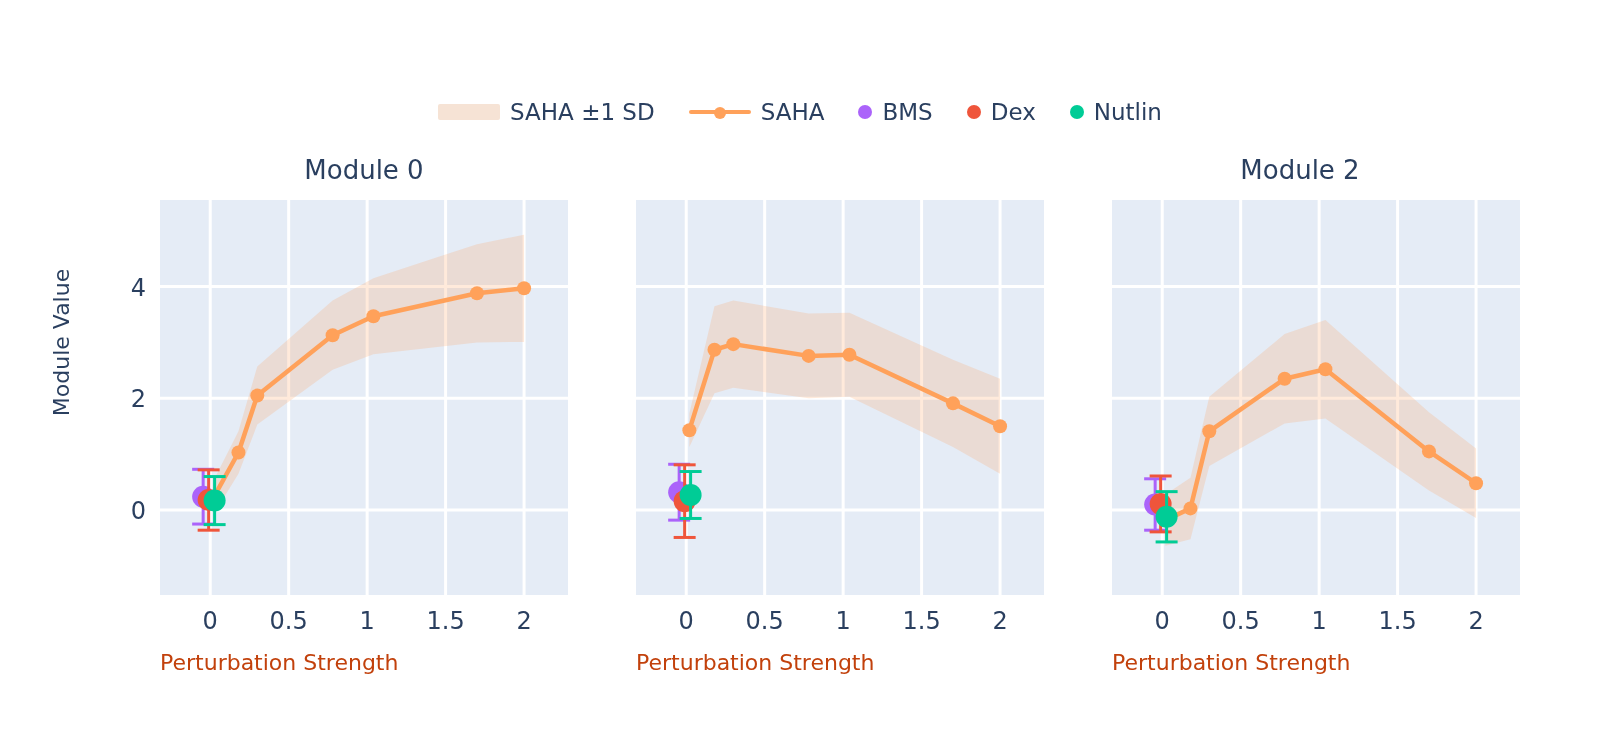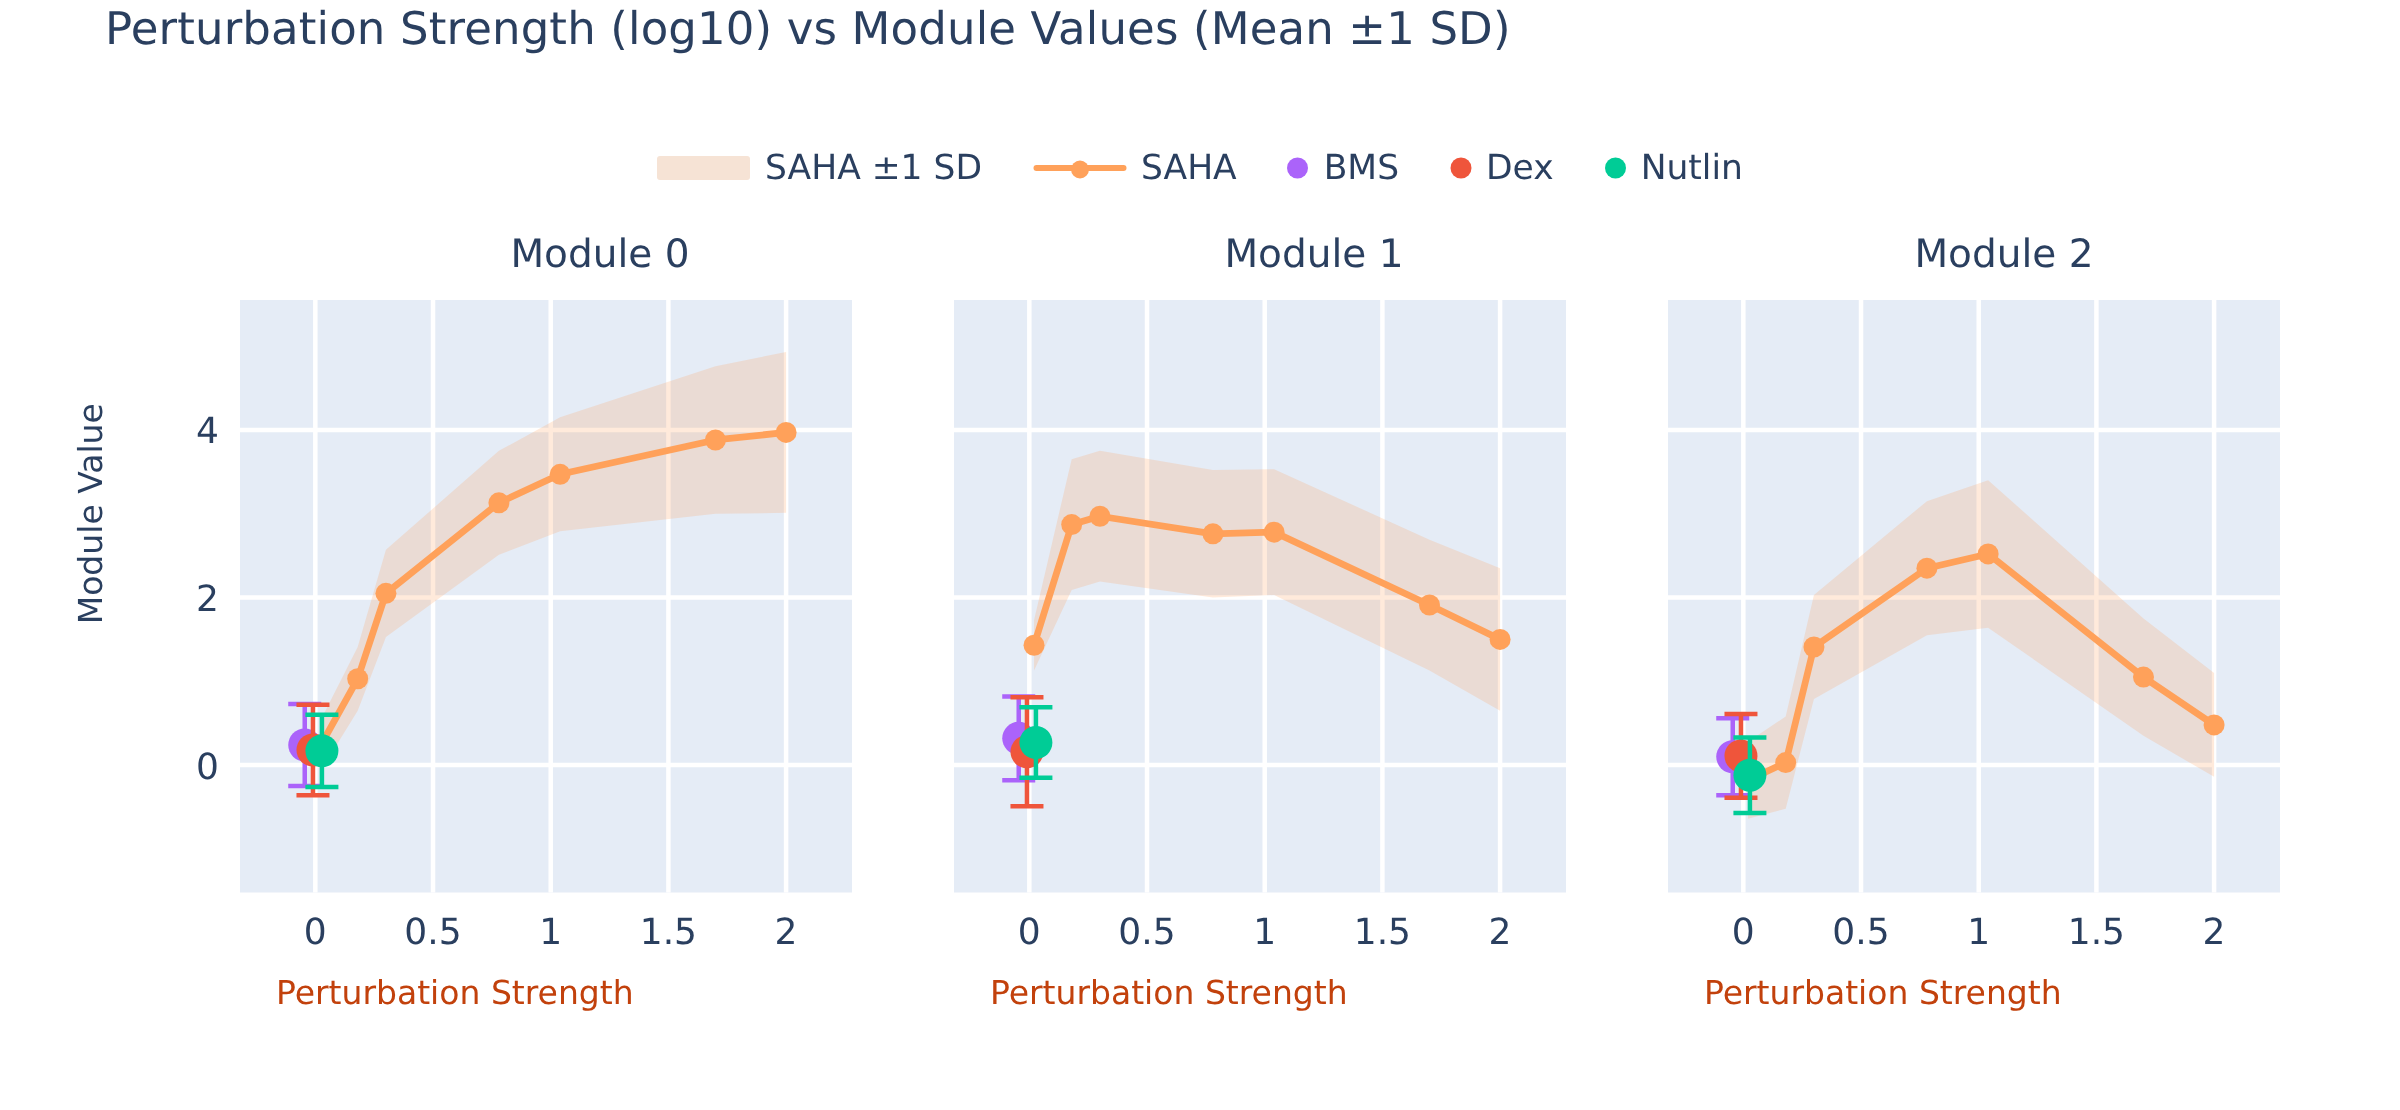--- a/index.html
+++ b/index.html
@@ -22,21 +22,21 @@
     gap:0px;
   }
   .legend-item{display:flex;align-items:center;gap:10px;margin-right:34px;}
   .legend-item:last-child{margin-right:0;}
   .legend-label{font-size:23px;color:#2a3f5f;white-space:nowrap;}
   .swatch-band{width:62px;height:16px;border-radius:2px;}
   .swatch-line{position:relative;width:62px;height:16px;}
   .swatch-line .bar{position:absolute;top:6px;left:0;width:62px;height:4px;border-radius:2px;}
   .swatch-line .dot{position:absolute;top:3px;left:25px;width:12px;height:12px;border-radius:50%;}
   .swatch-dot{width:14px;height:14px;border-radius:50%;}
-  .panel{position:absolute;top:155px;padding-left:24px;}
+  .panel{position:absolute;top:155px;}
   .panel-title{
     position:absolute;top:0;width:100%;text-align:center;
     font-size:26px;color:#2a3f5f;
   }
   .axis-x-title{
     position:absolute;width:100%;
     font-size:22px;color:#c2410c;
   }
   #y-axis-title{
     position:absolute;left:-12px;top:330px;
@@ -44,21 +44,20 @@
     font-size:22px;color:#2a3f5f;white-space:nowrap;
   }
   svg{display:block;}
   .tick-text{font-family:"DejaVu Sans","Liberation Sans",sans-serif;font-size:24px;fill:#2a3f5f;}
 </style>
 </head>
 <body>
 
 <div id="figure">
 
-  <div id="chart-title">Perturbation Strength (log10) vs Module Values (Mean ±1 SD)</div>
 
   <div id="legend">
       <div class="legend-item">
         <div class="swatch-band" style="background: rgb(246, 227, 213);"></div>
         <span class="legend-label">SAHA ±1 SD</span>
       </div>
       <div class="legend-item">
         <div class="swatch-line">
           <div class="bar" style="background: rgb(255, 161, 90);"></div>
           <div class="dot" style="background: rgb(255, 161, 90);"></div>
@@ -128,21 +127,20 @@
           <text x="207.13846153846157" y="429" text-anchor="middle" class="tick-text">1</text>
           <text x="285.6" y="429" text-anchor="middle" class="tick-text">1.5</text>
           <text x="364.0615384615385" y="429" text-anchor="middle" class="tick-text">2</text>
           <text x="-14" y="319.0777934936351" text-anchor="end" class="tick-text">0</text>
           <text x="-14" y="207.33804809052336" text-anchor="end" class="tick-text">2</text>
           <text x="-14" y="95.59830268741166" text-anchor="end" class="tick-text">4</text>
         </svg>
         <div class="axis-x-title" style="top: 495px;">Perturbation Strength</div>
       </div>
       <div class="panel" style="left: 636px; top: 155px; width: 408px; height: 515px;">
-        <div class="panel-title">Module 1</div>
         <svg width="408" height="467" style="position:absolute;top:45px;left:0;overflow:visible">
           <rect x="0" y="0" width="408" height="395" fill="#e5ecf6"></rect>
           <g>
             <line x1="50.21538461538462" y1="0" x2="50.21538461538462" y2="395" stroke="#ffffff" stroke-width="3"></line>
             <line x1="128.6769230769231" y1="0" x2="128.6769230769231" y2="395" stroke="#ffffff" stroke-width="3"></line>
             <line x1="207.13846153846157" y1="0" x2="207.13846153846157" y2="395" stroke="#ffffff" stroke-width="3"></line>
             <line x1="285.6" y1="0" x2="285.6" y2="395" stroke="#ffffff" stroke-width="3"></line>
             <line x1="364.0615384615385" y1="0" x2="364.0615384615385" y2="395" stroke="#ffffff" stroke-width="3"></line>
             <line x1="0" y1="310.0777934936351" x2="408" y2="310.0777934936351" stroke="#ffffff" stroke-width="3"></line>
             <line x1="0" y1="198.33804809052336" x2="408" y2="198.33804809052336" stroke="#ffffff" stroke-width="3"></line>

